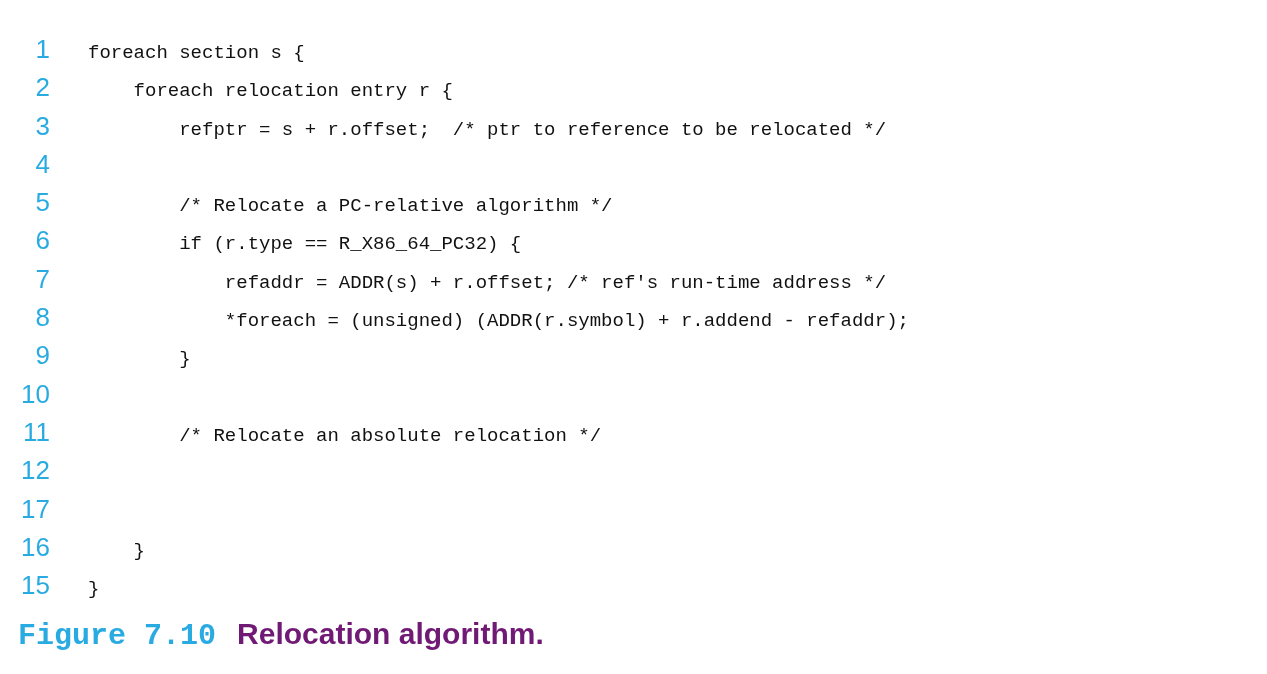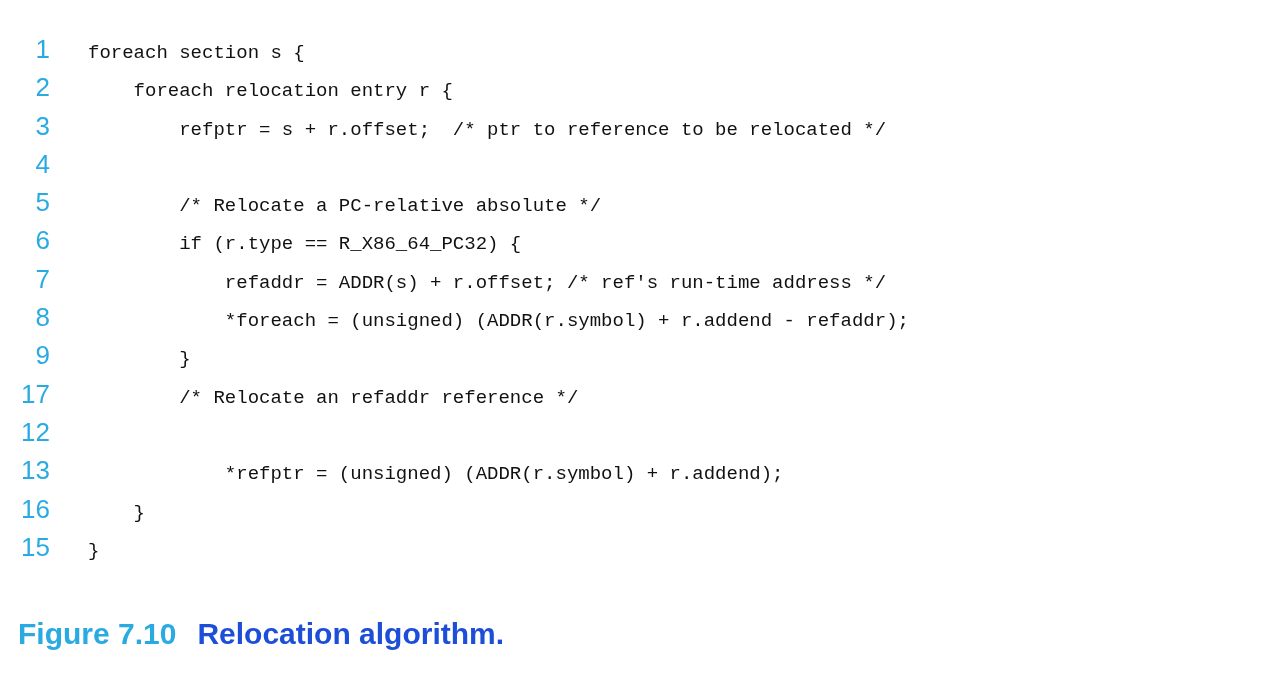--- a/index.html
+++ b/index.html
@@ -49,23 +49,24 @@
     left: 18px;
     top: 617px;
     font-size: 30px;
     font-weight: bold;
     line-height: 1.1;
     white-space: nowrap;
   }
   .caption .label {
     color: #29abe2;
     margin-right: 21px;
+    font-family: Liberation Mono, monospace;
   }
   .caption .title {
-    color: #1d4ed8;
+    color: #701a75;
   }
 </style>
 </head>
 <body>
 
 <div class="page">
 
   <div class="listing">
       <div class="row">
         <span class="ln">1</span>
@@ -78,48 +79,51 @@
       <div class="row">
         <span class="ln">3</span>
         <span class="code">        refptr = s + r.offset;  /* ptr to reference to be relocated */</span>
       </div>
       <div class="row">
         <span class="ln">4</span>
         <span class="code"></span>
       </div>
       <div class="row">
         <span class="ln">5</span>
-        <span class="code">        /* Relocate a PC-relative absolute */</span>
+        <span class="code">        /* Relocate a PC-relative algorithm */</span>
       </div>
       <div class="row">
         <span class="ln">6</span>
         <span class="code">        if (r.type == R_X86_64_PC32) {</span>
       </div>
       <div class="row">
         <span class="ln">7</span>
         <span class="code">            refaddr = ADDR(s) + r.offset; /* ref's run-time address */</span>
       </div>
       <div class="row">
         <span class="ln">8</span>
         <span class="code">            *foreach = (unsigned) (ADDR(r.symbol) + r.addend - refaddr);</span>
       </div>
       <div class="row">
         <span class="ln">9</span>
         <span class="code">        }</span>
       </div>
       <div class="row">
-        <span class="ln">17</span>
-        <span class="code">        /* Relocate an refaddr reference */</span>
+        <span class="ln">10</span>
+        <span class="code"></span>
+      </div>
+      <div class="row">
+        <span class="ln">11</span>
+        <span class="code">        /* Relocate an absolute relocation */</span>
       </div>
       <div class="row">
         <span class="ln">12</span>
       </div>
       <div class="row">
-        <span class="ln">13</span>
-        <span class="code">            *refptr = (unsigned) (ADDR(r.symbol) + r.addend);</span>
+        <span class="ln">17</span>
       </div>
       <div class="row">
         <span class="ln">16</span>
         <span class="code">    }</span>
       </div>
       <div class="row">
         <span class="ln">15</span>
         <span class="code">}</span>
       </div>
     </div>

